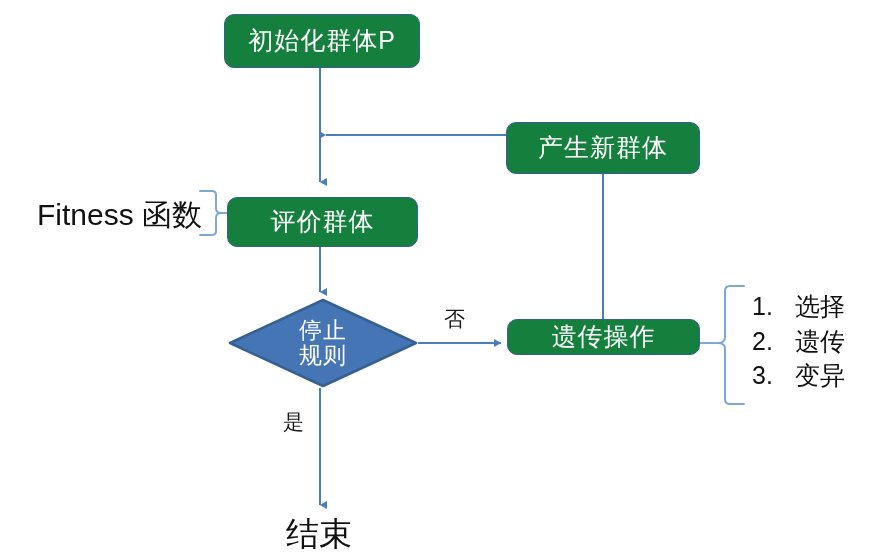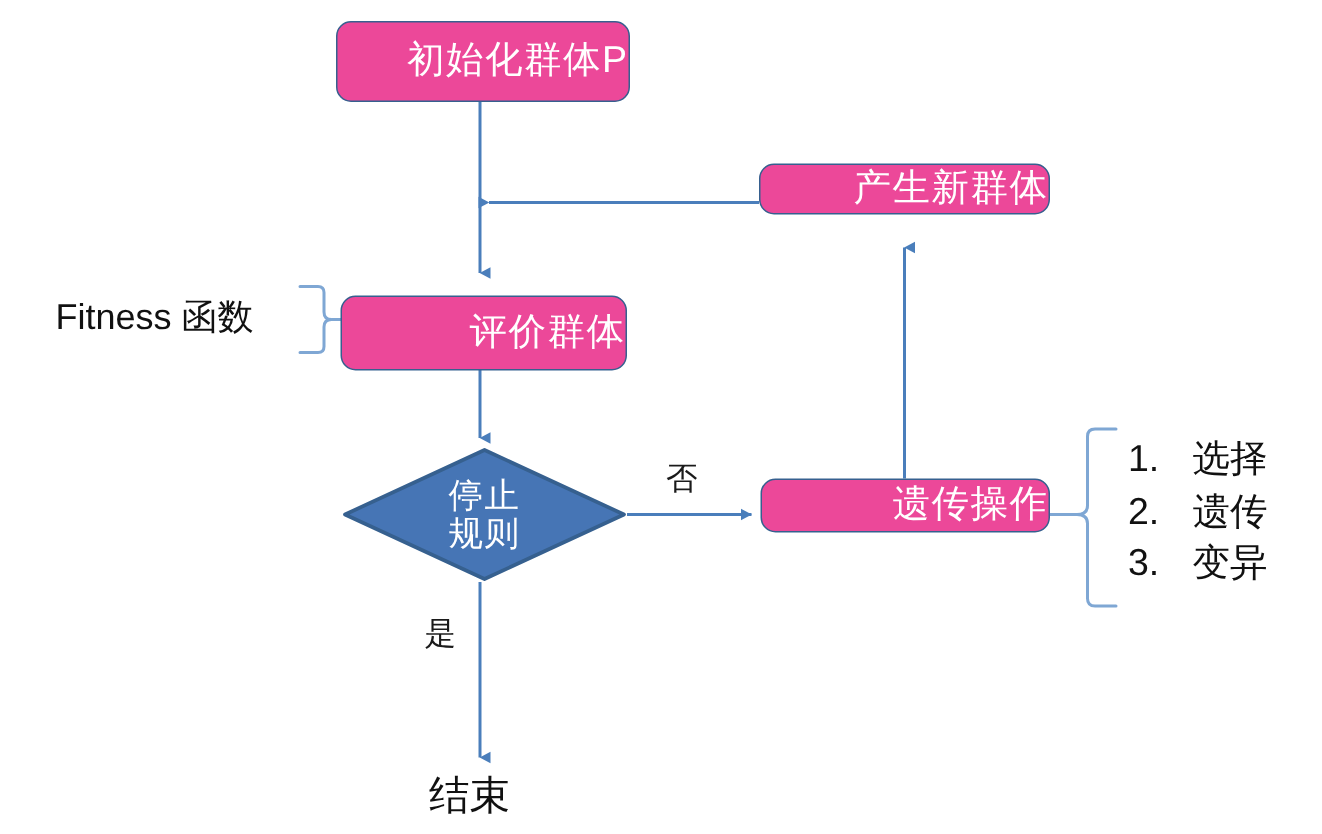--- a/index.html
+++ b/index.html
@@ -24,33 +24,33 @@
     top: 0;
     width: 881px;
     height: 556px;
     pointer-events: none;
   }
   .node {
     position: absolute;
     box-sizing: border-box;
     display: flex;
     align-items: center;
-    justify-content: flex-end;
+    justify-content: center;
     color: #ffffff;
-    background: #ec4899;
+    background: #15803d;
     border: 1.5px solid #36608F;
     border-radius: 10px;
     font-size: 25px;
     letter-spacing: 1px;
     line-height: 1.1;
     white-space: nowrap;
     user-select: none;
   }
   .node-init      { left: 224px; top: 14px;  width: 196px; height: 54px; }
-  .node-newpop    { left: 506px; top: 109px; width: 194px; height: 34px; }
+  .node-newpop    { left: 506px; top: 122px; width: 194px; height: 52px; }
   .node-evaluate  { left: 227px; top: 197px; width: 191px; height: 50px; }
   .node-genetic   { left: 507px; top: 319px; width: 193px; height: 36px; }
 
   .decision {
     position: absolute;
     left: 228px;
     top: 298px;
     width: 190px;
     height: 90px;
     display: flex;
@@ -87,26 +87,26 @@
 
   .plain-text {
     position: absolute;
     color: #111111;
     user-select: none;
     white-space: nowrap;
   }
   .text-end {
     left: 286px;
     top: 512px;
-    font-size: 27px;
+    font-size: 33px;
   }
   .text-fitness {
     left: 37px;
     top: 195px;
-    font-size: 24px;
+    font-size: 30px;
   }
   .oplist {
     position: absolute;
     left: 752px;
     top: 289px;
     font-size: 25px;
     color: #111111;
     user-select: none;
     line-height: 1.38;
   }

